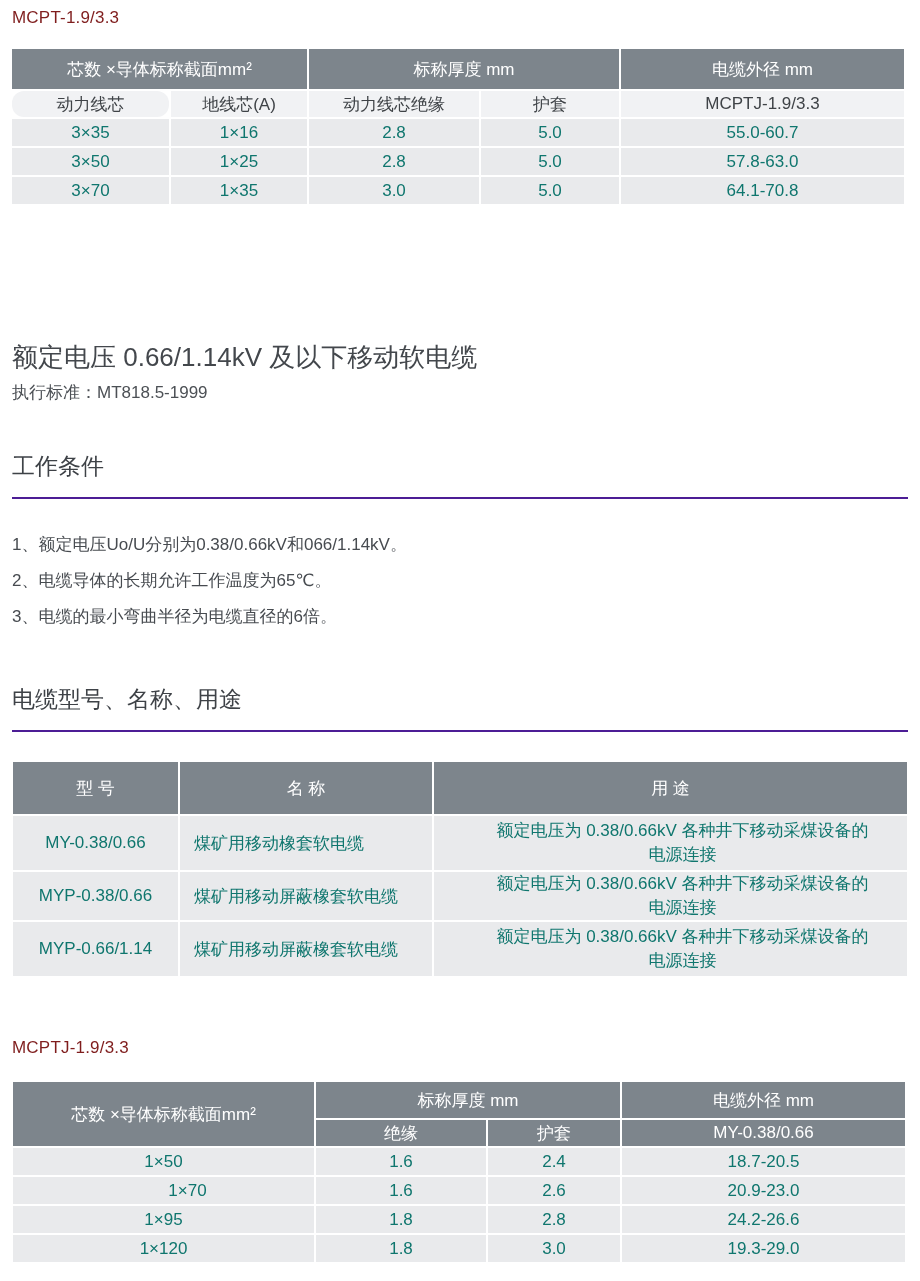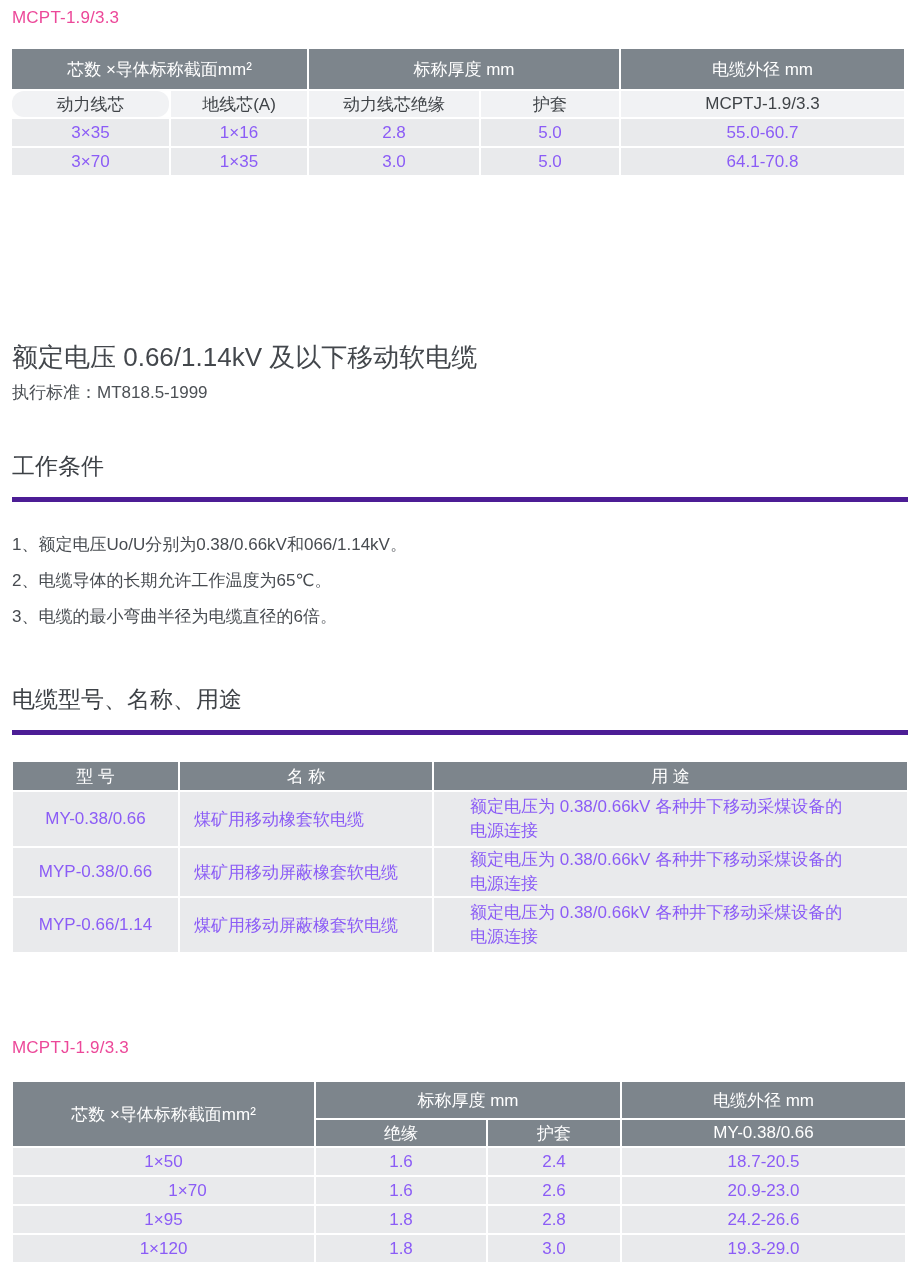--- a/index.html
+++ b/index.html
@@ -7,44 +7,44 @@
   .page {
     position:relative;
     width:920px; height:1281px;
     background:#ffffff;
     font-family:"Liberation Sans","DejaVu Sans",sans-serif;
     color:#3f4347;
     overflow:hidden;
   }
   .doc-label {
     position:absolute; left:12px;
-    font-size:17px; color:#ec4899; letter-spacing:0.2px;
+    font-size:17px; color:#7f1d1d; letter-spacing:0.2px;
   }
   
   table { border-collapse:separate; border-spacing:2px; position:absolute; table-layout:fixed; }
   th, td { font-weight:400; font-size:17px; text-align:center; vertical-align:middle; overflow:hidden; }
   .hdr  { background:#7d858c; color:#ffffff; }
   .sub  { background:#f1f2f4; color:#3f4347; }
-  .cell { background:#e9eaec; color:#8b5cf6; }
+  .cell { background:#e9eaec; color:#0f766e; }
   .name-cell  { text-align:left; padding-left:14px; }
-  .usage-cell { text-align:left; padding-left:36px; padding-right:12px;
+  .usage-cell { text-align:center; padding-left:36px; padding-right:12px;
                 white-space:pre-line; line-height:24px; }
   
   .main-title {
     position:absolute; left:12px; top:340;
     font-size:26px; font-weight:500; color:#43474c;
   }
   .subtitle {
     position:absolute; left:12px; top:381px;
     font-size:17px; color:#4c5055;
   }
   .section-heading {
     position:absolute; left:12px; width:896px;
     font-size:23px; font-weight:400; color:#3e4247;
-    padding-bottom:15px; border-bottom:5px solid #4c1d95;
+    padding-bottom:15px; border-bottom:2px solid #4c1d95;
   }
   .cond-list {
     position:absolute; left:12px; top:527px;
     list-style:none; font-size:17px; line-height:36px; color:#474b50;
   }
   .main-title { top:340px; }
 </style>
 </head>
 <body>
 
@@ -74,20 +74,27 @@
       <td class="sub">MCPTJ-1.9/3.3</td>
     </tr>
     <tr>
       <td class="cell" style="height:27px;">3×35</td>
       <td class="cell">1×16</td>
       <td class="cell">2.8</td>
       <td class="cell">5.0</td>
       <td class="cell">55.0-60.7</td>
     </tr>
     <tr>
+      <td class="cell" style="height:27px;">3×50</td>
+      <td class="cell">1×25</td>
+      <td class="cell">2.8</td>
+      <td class="cell">5.0</td>
+      <td class="cell">57.8-63.0</td>
+    </tr>
+    <tr>
       <td class="cell" style="height:27px;">3×70</td>
       <td class="cell">1×35</td>
       <td class="cell">3.0</td>
       <td class="cell">5.0</td>
       <td class="cell">64.1-70.8</td>
     </tr>
   </tbody>
     </table>
 
   <h1 class="main-title">额定电压 0.66/1.14kV 及以下移动软电缆</h1>
@@ -103,21 +110,21 @@
   <h2 class="section-heading" style="top:684px;">电缆型号、名称、用途</h2>
 
   <table style="left:11px; top:760px;">
     <colgroup>
       <col style="width:165px">
         <col style="width:252px">
         <col style="width:473px">
     </colgroup>
     <tbody>
         <tr>
-      <th class="hdr" style="height:28px;margin-left:32px;">型 号</th>
+      <th class="hdr" style="height:52px;margin-left:32px;">型 号</th>
       <th class="hdr">名 称</th>
       <th class="hdr">用 途</th>
     </tr>
     <tr>
       <td class="cell" style="height:54px;">MY-0.38/0.66</td>
       <td class="cell name-cell">煤矿用移动橡套软电缆</td>
       <td class="cell usage-cell">额定电压为 0.38/0.66kV 各种井下移动采煤设备的
  电源连接</td>
     </tr>
     <tr>

